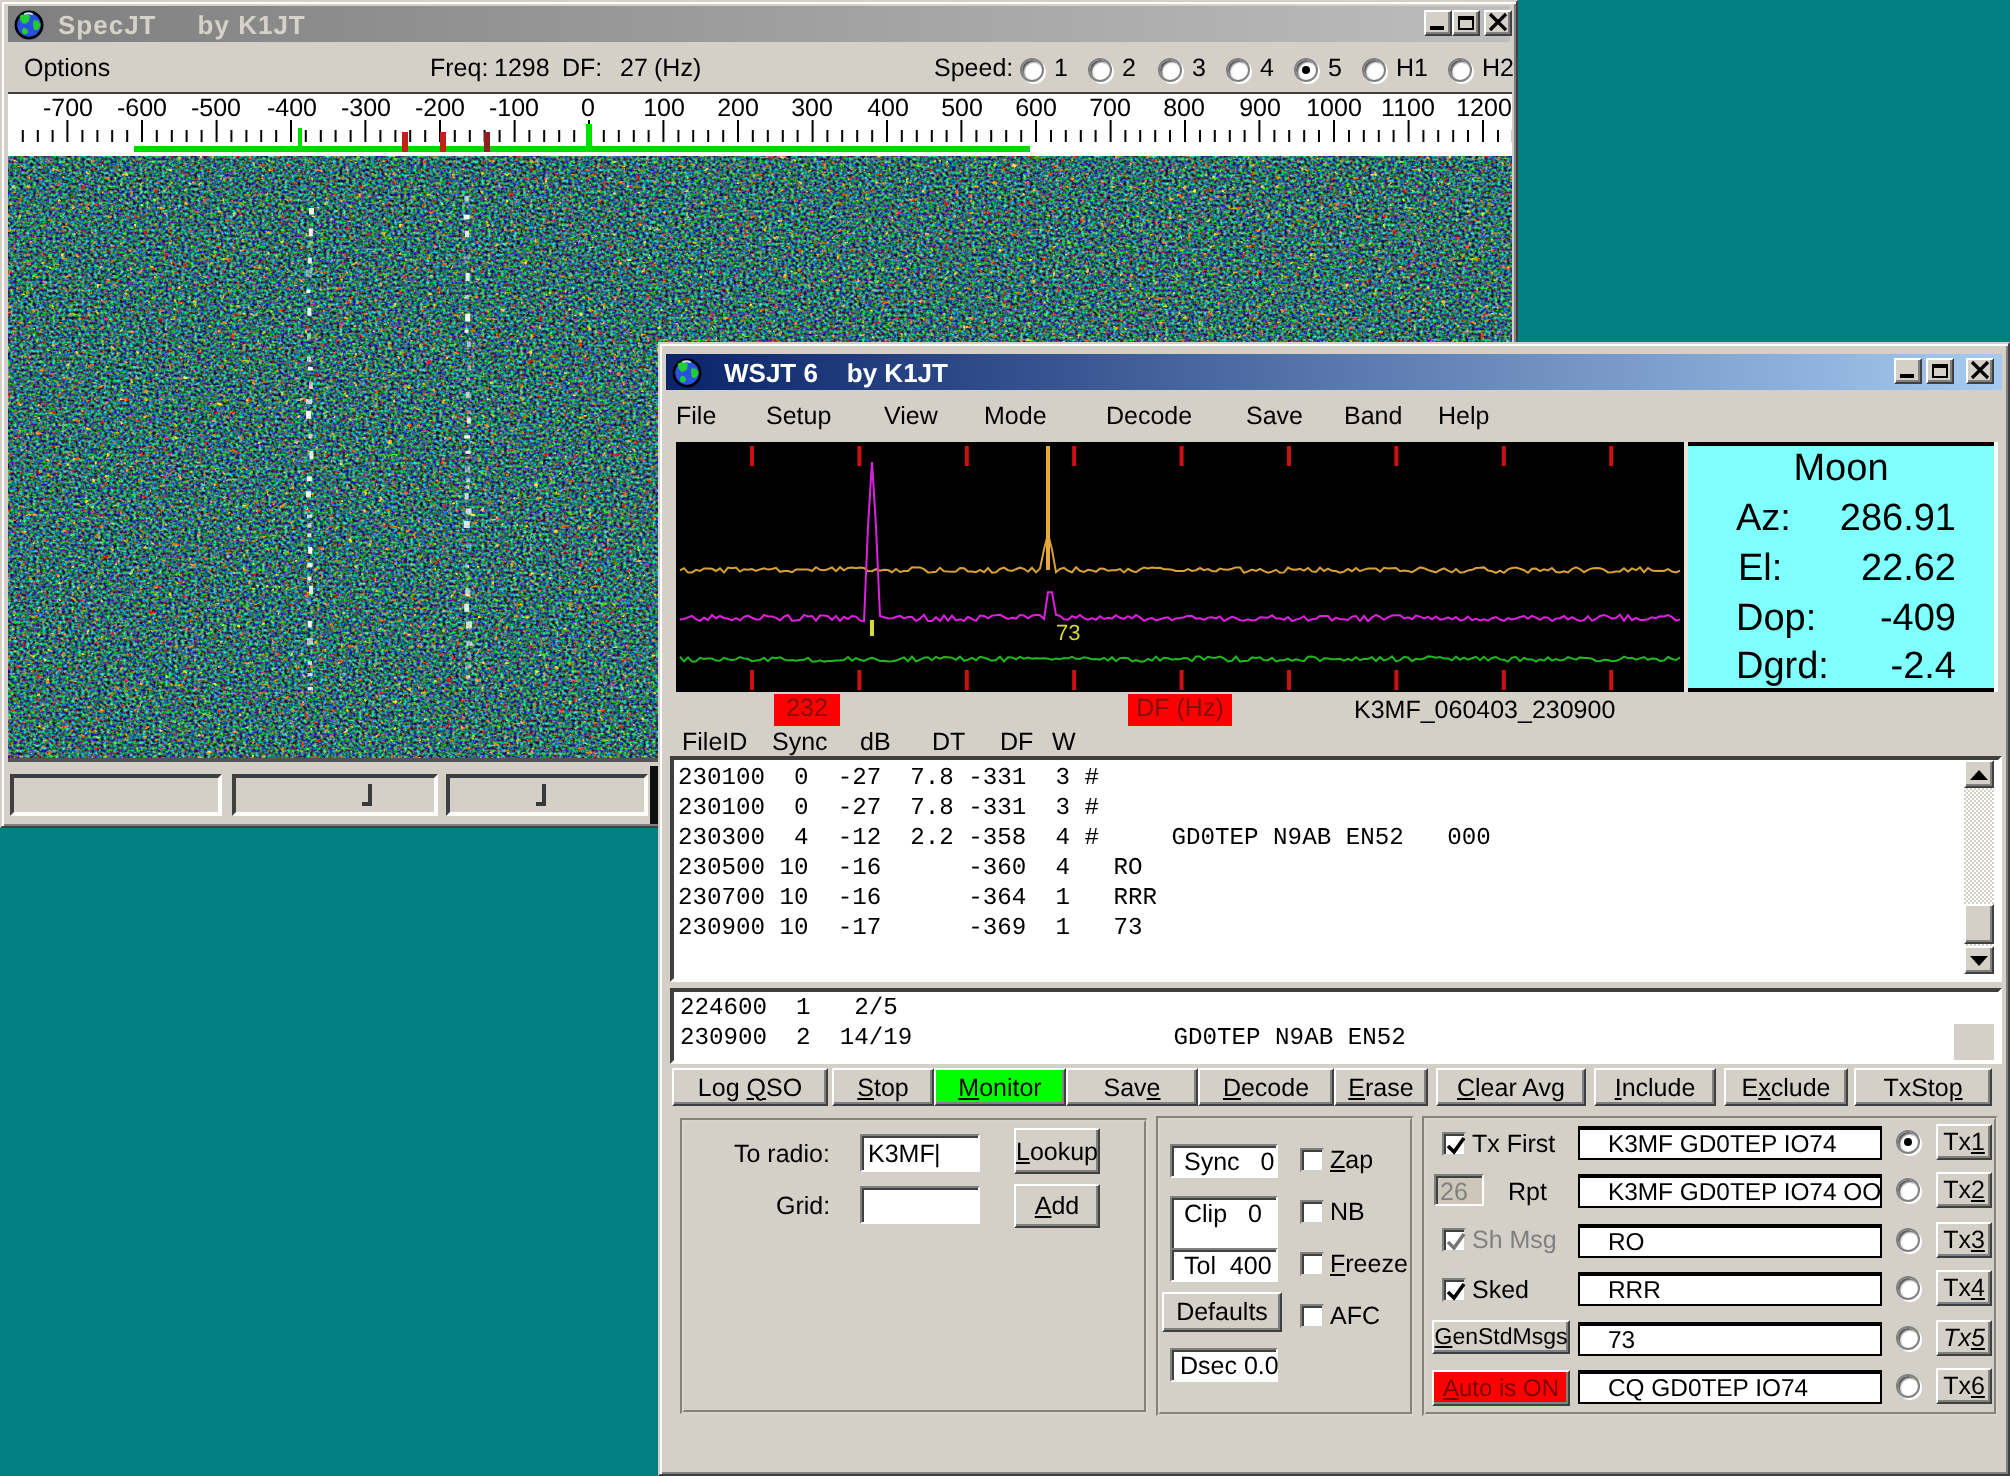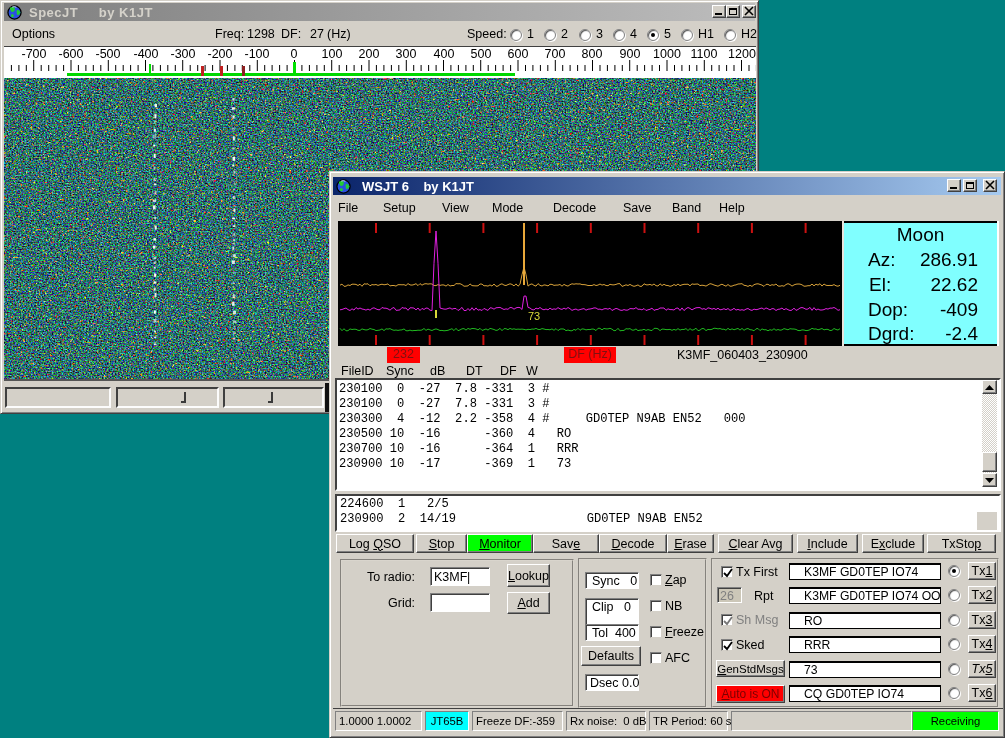--- a/index.html
+++ b/index.html
@@ -537,22 +537,13 @@
     </div>
   <div class="btn" style="left:386px;top:513px;width:69px;height:18px;background:#ff0000;color:#7b0000;font-size:12px;">
       <span style="white-space:pre;"><u>A</u>uto is ON</span>
     </div>
   <div class="fld" style="left:459px;top:513px;width:152px;height:17px;">CQ GD0TEP IO74</div>
   <div class="rad" style="left:618px;top:515px;"></div>
   <div class="btn" style="left:638px;top:512px;width:28px;height:18px;">
       <span style="white-space:pre;">Tx<u>6</u></span>
     </div>
 
-  <div class="abs" style="left:3px;top:536px;width:670px;height:28px;background:#d4d0c8;border-top:1px solid #404040;">
-    <div class="spanel" style="left:2px;top:2px;width:87px;height:20px;">1.0000 1.0002</div>
-    <div class="spanel" style="left:92px;top:2px;width:44px;height:20px;background:#00ffff;justify-content:center;padding-left:0;">JT65B</div>
-    <div class="spanel" style="left:139px;top:2px;width:91px;height:20px;">Freeze DF:-359</div>
-    <div class="spanel" style="left:233px;top:2px;width:80px;height:20px;">Rx noise:  0 dB</div>
-    <div class="spanel" style="left:316px;top:2px;width:79px;height:20px;">TR Period: 60 s</div>
-    <div class="spanel" style="left:398px;top:2px;width:181px;height:20px;"></div>
-    <div class="spanel" style="left:579px;top:2px;width:87px;height:20px;background:#00ff00;justify-content:center;padding-left:0;">Receiving</div>
-  </div>
 </div>
 
 </body></html>

